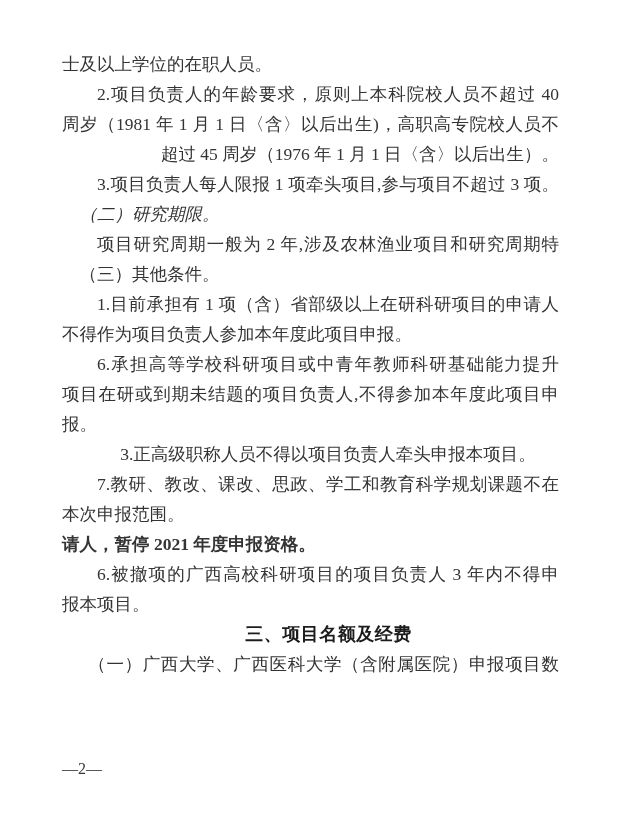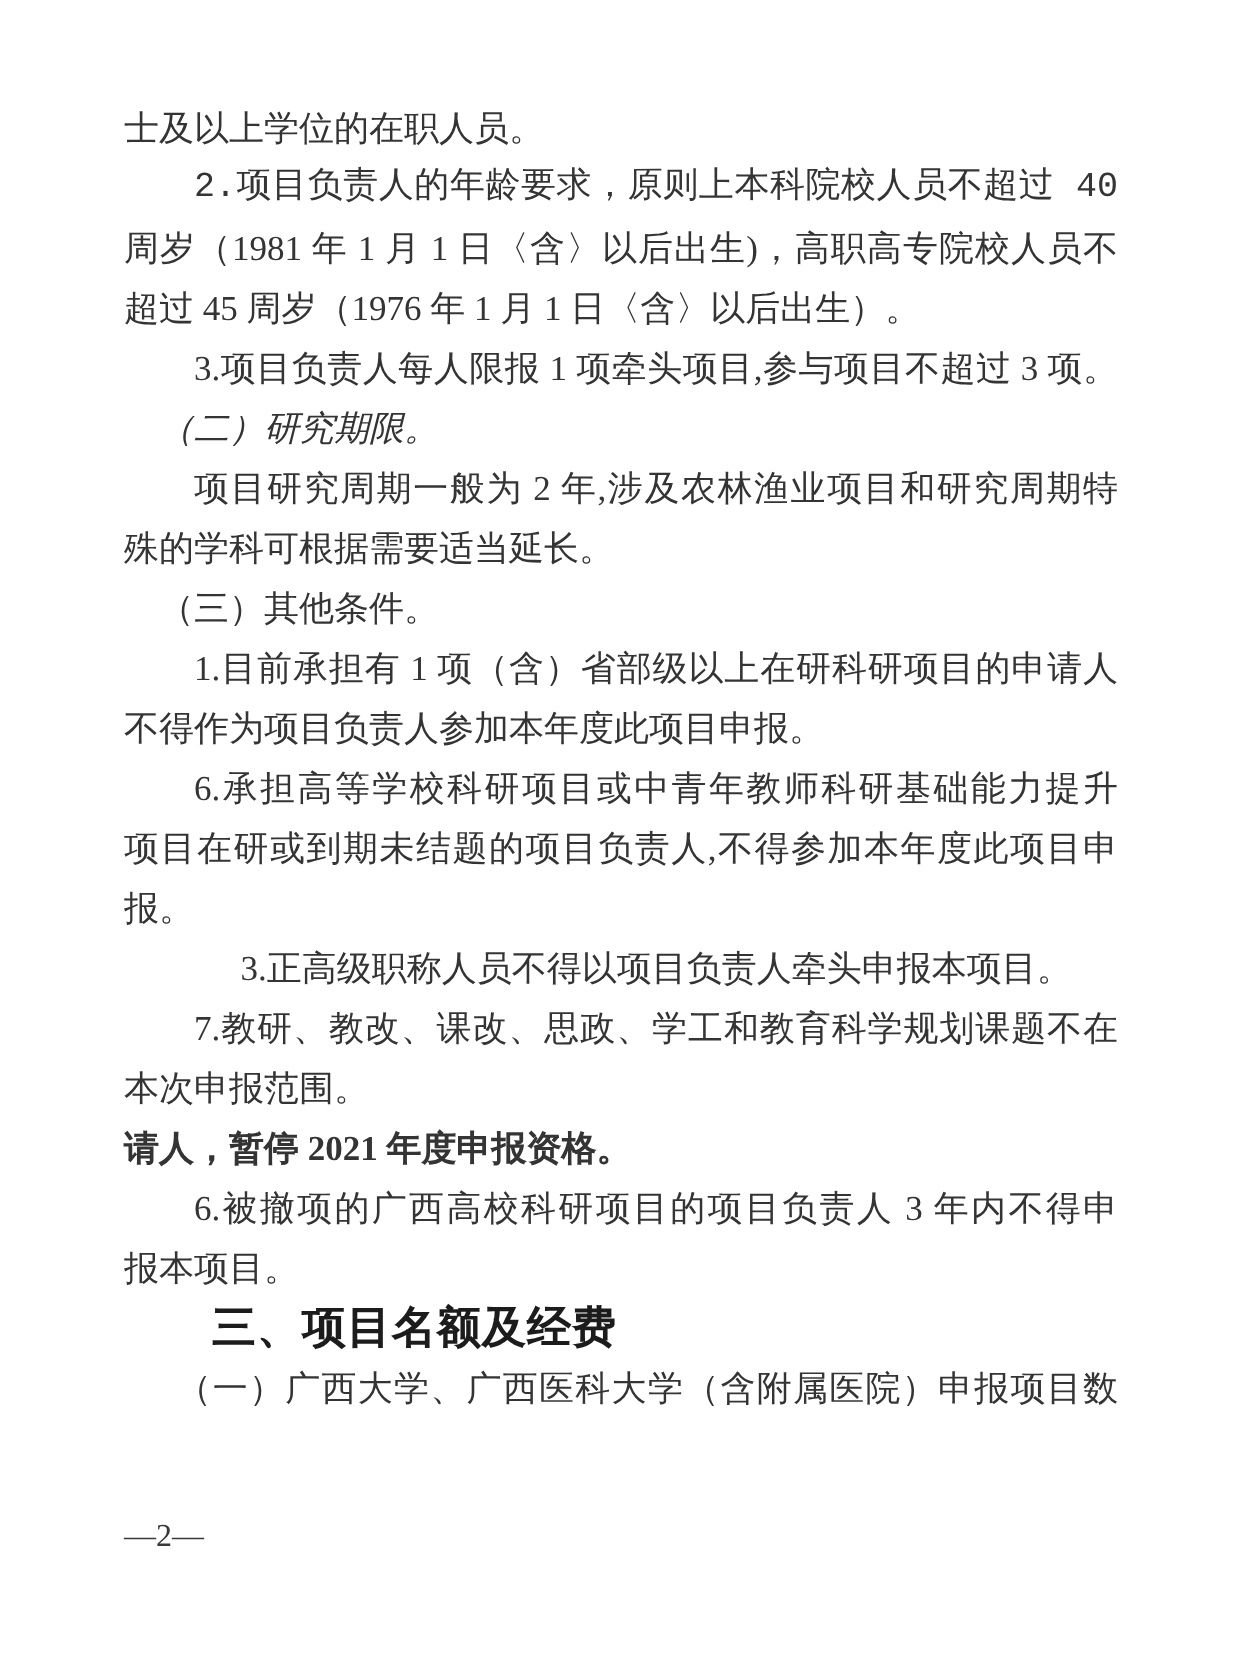--- a/index.html
+++ b/index.html
@@ -29,46 +29,46 @@
     white-space: normal;
   }
   .line.justify {
     text-align: justify;
     text-align-last: justify;
   }
   .line.heading {
     font-family: "Liberation Sans", "DejaVu Sans", sans-serif;
     font-weight: 700;
     color: #1c1c1c;
-    font-size: 22px;
+    font-size: 18px;
     letter-spacing: 0.5px;
+    text-align: center;
   }
   .footer {
     position: absolute;
     left: 62px;
     top: 760px;
     font-size: 16px;
     line-height: 18px;
     color: #3a3a3a;
     font-family: "Liberation Serif", "DejaVu Serif", serif;
   }
 </style>
 </head>
 <body>
 
 <div class="page">
   <div class="body-block">
       <div class="line" style="text-indent: 0em;">士及以上学位的在职人员。</div>
-      <div class="line justify" style="text-indent: 2em; font-family: Liberation Mono, monospace;">2.项目负责人的年龄要求，原则上本科院校人员不超过 40</div>
+      <div class="line justify" style="text-indent: 2em;">2.项目负责人的年龄要求，原则上本科院校人员不超过 40</div>
       <div class="line justify" style="text-indent: 0em;">周岁（1981 年 1 月 1 日〈含〉以后出生)，高职高专院校人员不</div>
-      <div class="line" style="text-indent: 0em;">超过 45 周岁（1976 年 1 月 1 日〈含〉以后出生）。</div>
+      <div class="line" style="text-indent: 0em; text-align: right;">超过 45 周岁（1976 年 1 月 1 日〈含〉以后出生）。</div>
       <div class="line justify" style="text-indent: 2em;">3.项目负责人每人限报 1 项牵头项目,参与项目不超过 3 项。</div>
       <div class="line" style="text-indent: 1em; font-style: italic;">（二）研究期限。</div>
       <div class="line justify" style="text-indent: 2em;">项目研究周期一般为 2 年,涉及农林渔业项目和研究周期特</div>
-      <div class="line" style="text-indent: 0em;">殊的学科可根据需要适当延长。</div>
       <div class="line" style="text-indent: 1em;">（三）其他条件。</div>
       <div class="line justify" style="text-indent: 2em;">1.目前承担有 1 项（含）省部级以上在研科研项目的申请人</div>
       <div class="line" style="text-indent: 0em;">不得作为项目负责人参加本年度此项目申报。</div>
       <div class="line justify" style="text-indent: 2em;">6.承担高等学校科研项目或中青年教师科研基础能力提升</div>
       <div class="line justify" style="text-indent: 0em;">项目在研或到期未结题的项目负责人,不得参加本年度此项目申</div>
       <div class="line" style="text-indent: 0em;">报。</div>
       <div class="line" style="text-indent: 2em; text-align: center;">3.正高级职称人员不得以项目负责人牵头申报本项目。</div>
       <div class="line justify" style="text-indent: 2em;">7.教研、教改、课改、思政、学工和教育科学规划课题不在</div>
       <div class="line" style="text-indent: 0em;">本次申报范围。</div>
       <div class="line" style="text-indent: 0em; font-weight: bold;">请人，暂停 2021 年度申报资格。</div>

